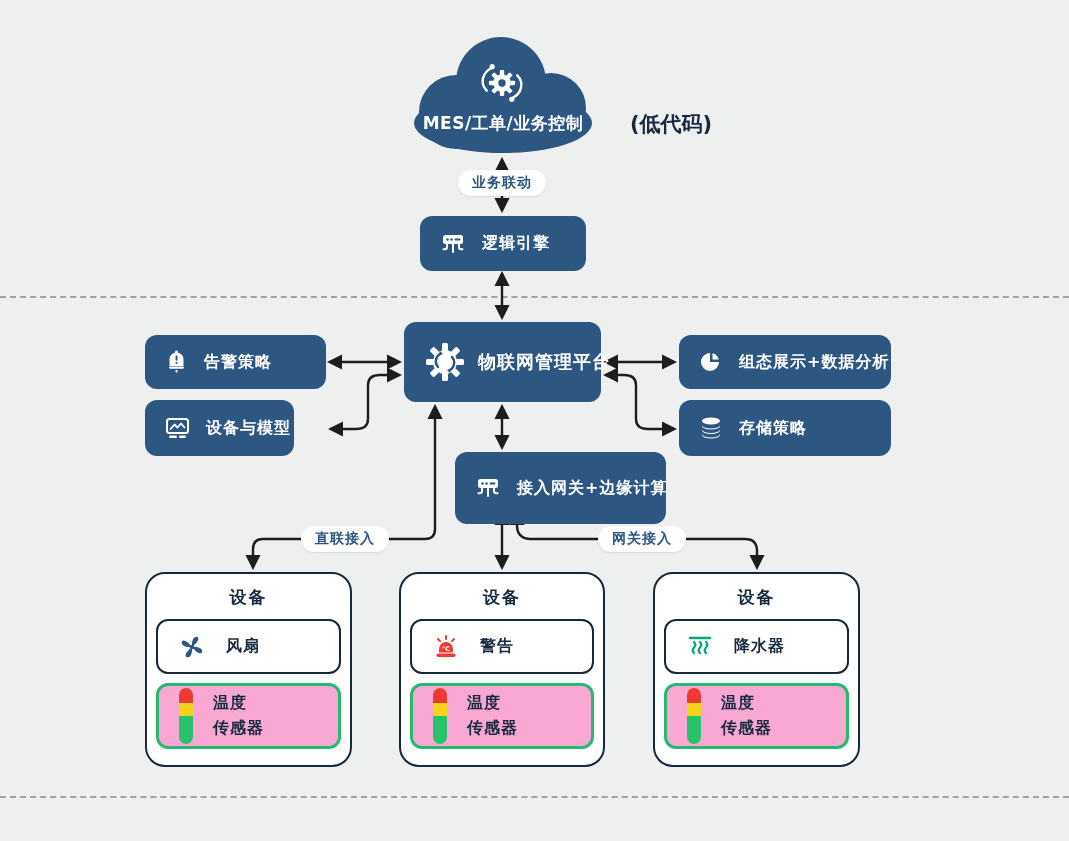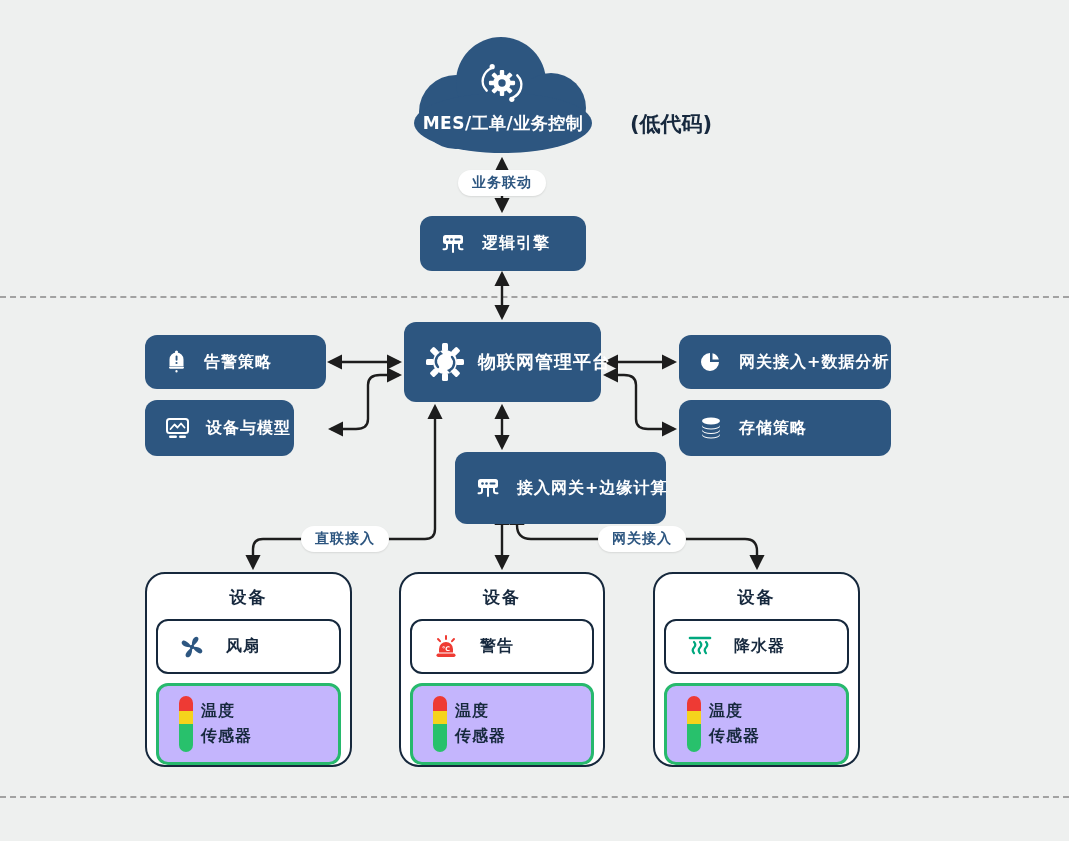--- a/index.html
+++ b/index.html
@@ -53,22 +53,22 @@
     text-align:center;color:#17293e;font-weight:bold;font-size:17px;
     letter-spacing:2px;margin:2px 0 10px 0;
   }
   .sub-box{
     box-sizing:border-box;border:2px solid #16283c;border-radius:12px;
     height:55px;display:flex;align-items:center;gap:20px;padding-left:20px;
     background:#fff;margin-bottom:9px;
   }
   .sensor-box{
     box-sizing:border-box;border:3px solid #27b96d;border-radius:12px;
-    height:82px;display:flex;align-items:center;gap:8px;padding-left:20px;
-    background:#c4b5fd;
+    height:66px;display:flex;align-items:center;gap:20px;padding-left:20px;
+    background:#f9a8d4;
   }
   .sub-lbl{color:#17293e;font-weight:bold;font-size:16px;letter-spacing:1px;}
   .sensor-lbl{color:#17293e;font-weight:bold;font-size:16px;letter-spacing:1px;line-height:1.55;}
   .stack-light{
     width:14px;height:56px;border-radius:7px;
     background:linear-gradient(to bottom,#ee3a34 0%,#ee3a34 27%,#f5d31c 27%,#f5d31c 50%,#28c16c 50%,#28c16c 100%);
   }
 </style>
 </head>
 <body>
@@ -222,21 +222,21 @@
     <span class="lbl">设备与模型</span>
   </div>
 
   <div class="node" style="left:679px;top:335px;width:212px;height:54px;">
     <span class="icon">
       <svg width="24" height="24" viewBox="0 0 24 24">
         <path d="M11,12 L11,3 A9,9 0 1 0 20,12 z" fill="#fff"></path>
         <path d="M13.5,9.5 L13.5,3.3 A8.5,8.5 0 0 1 19.8,9.5 z" fill="#fff"></path>
       </svg>
     </span>
-    <span class="lbl">网关接入+数据分析</span>
+    <span class="lbl">组态展示+数据分析</span>
   </div>
 
   <div class="node" style="left:679px;top:400px;width:212px;height:56px;">
     <span class="icon">
       <svg width="24" height="24" viewBox="0 0 24 24">
         <ellipse cx="12" cy="5" rx="9" ry="3.4" fill="#fff"></ellipse>
         <path d="M3,9.2 a9,3.4 0 0 0 18,0 v1 a9,3.4 0 0 1 -18,0 z" fill="#fff"></path>
         <path d="M3,13.6 a9,3.4 0 0 0 18,0 v1 a9,3.4 0 0 1 -18,0 z" fill="#fff"></path>
         <path d="M3,18 a9,3.4 0 0 0 18,0 v1 a9,3.4 0 0 1 -18,0 z" fill="#fff"></path>
       </svg>

